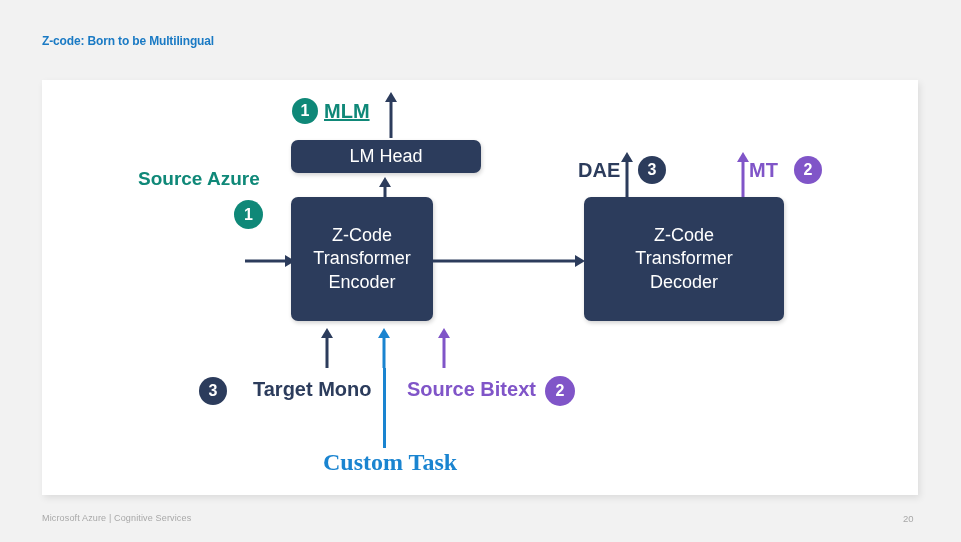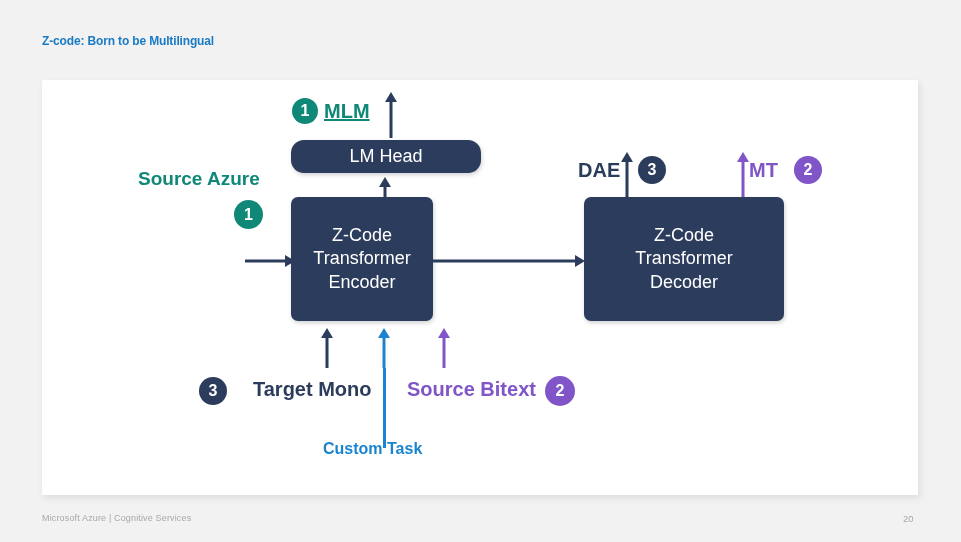--- a/index.html
+++ b/index.html
@@ -149,21 +149,21 @@
 <div id="diagram-card">
 
   <div class="badge" style="left:250px; top:18px; width:26px; height:26px; background:#0f8878;">1</div>
   <div class="flow-label" style="left:282px; top:21px; font-size:20px; color:#0f8878;text-decoration:underline;">MLM</div>
 
   <div class="arrow up" style="left:342px; top:12px; width:14px; height:46px; color:#2c3c5c;">
     <span class="head"></span>
       <span class="shaft"></span>
   </div>
 
-  <div class="node-box" style="left:249px; top:60px; width:190px; height:33px; font-size:18px;border-radius:13px;">
+  <div class="node-box" style="left:249px; top:60px; width:190px; height:33px; font-size:18px;">
     <span class="node-lines">LM Head</span>
   </div>
 
   <div class="arrow up" style="left:336px; top:97px; width:14px; height:28px; color:#2c3c5c;">
     <span class="head"></span>
       <span class="shaft"></span>
   </div>
 
   <div class="flow-label" style="left:96px; top:89px; font-size:19px; color:#0f8878;">Source Azure</div>
   <div class="badge" style="left:192px; top:120px; width:29px; height:29px; background:#0f8878;">1</div>
@@ -219,18 +219,18 @@
     <span class="head"></span>
       <span class="shaft"></span>
   </div>
 
   <div class="badge" style="left:157px; top:297px; width:28px; height:28px; background:#2c3c5c;">3</div>
   <div class="flow-label" style="left:211px; top:299px; font-size:20px; color:#2c3c5c;">Target Mono</div>
 
   <div class="flow-label" style="left:365px; top:299px; font-size:20px; color:#8055c8;">Source Bitext</div>
   <div class="badge" style="left:503px; top:296px; width:30px; height:30px; background:#8055c8;">2</div>
 
-  <div class="flow-label" style="left:281px; top:361px; font-size:16px; color:#1a84d0;">Custom Task</div>
+  <div class="flow-label" style="left:281px; top:370px; font-size:24px; color:#1a84d0;font-family:Liberation Serif, serif;">Custom Task</div>
 
 </div>
 
 <div id="footer-left">Microsoft Azure | Cognitive Services</div>
 <div id="footer-page">20</div>
 
 </body></html>

